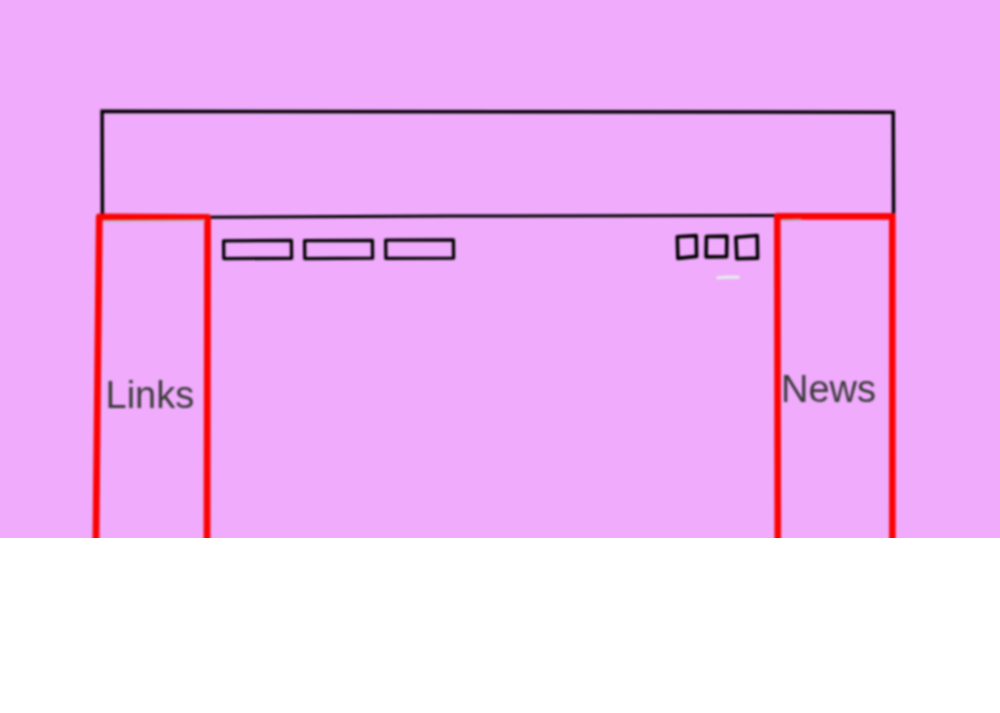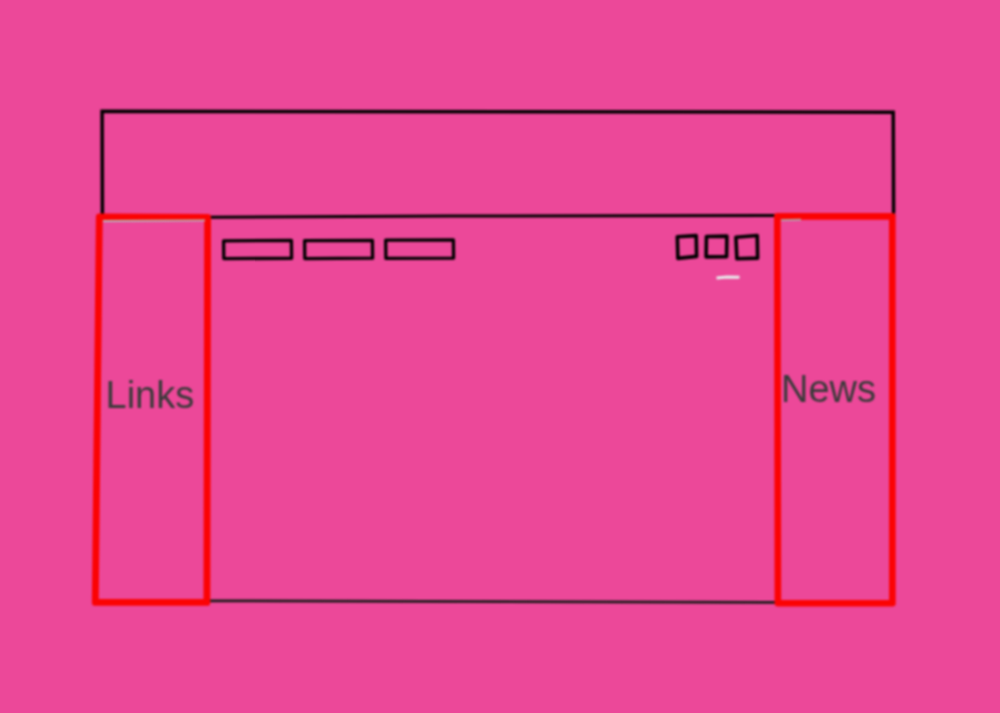--- a/index.html
+++ b/index.html
@@ -1,16 +1,16 @@
 <!DOCTYPE html>
 <html><head>
 <meta charset="utf-8">
 <style>
   html,body{margin:0;padding:0;background:#ffffff;}
-  .page{position:relative;width:1000px;height:713px;overflow:hidden;background:#ec4899;}
+  .page{position:relative;width:1000px;height:538px;overflow:hidden;background:#f0abfc;}
   svg{position:absolute;left:0;top:0;filter:blur(0.8px);}
   text{font-family:"Liberation Sans", sans-serif;fill:#3a3a3a;}
 </style>
 </head>
 <body>
 <div class="page">
 <svg width="1000" height="713" viewBox="0 0 1000 713">
 
   <g fill="none" stroke="#000000" stroke-width="3.5" stroke-linecap="round">
     <path d="M 102.4,215 L 102.1,111.3 L 893.2,112.2 L 893.6,212.5"></path>

